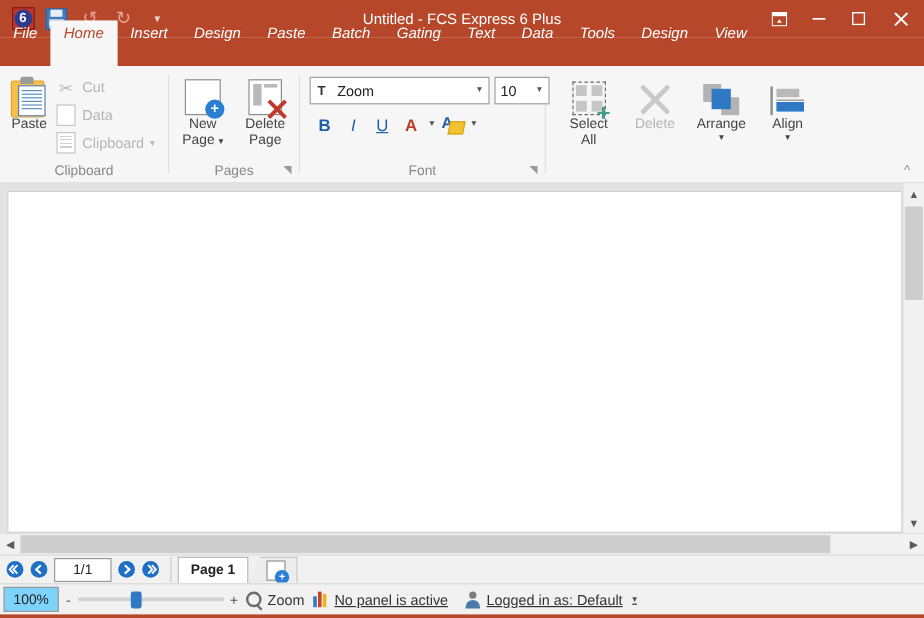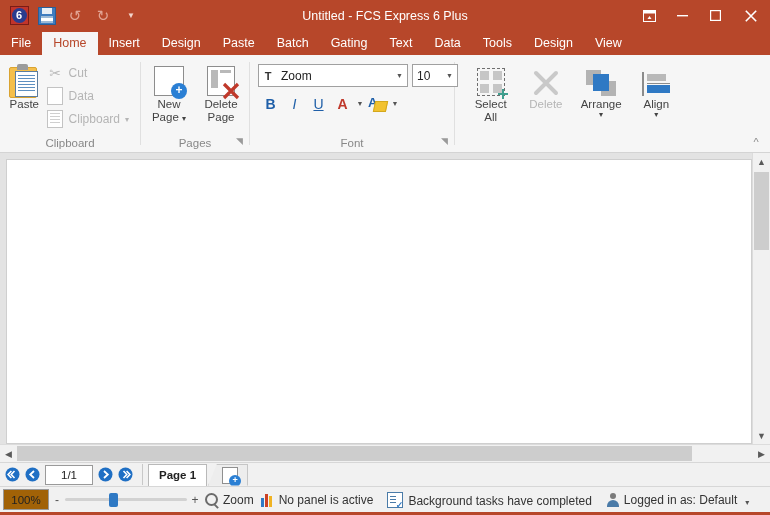--- a/index.html
+++ b/index.html
@@ -36,22 +36,23 @@
     pointer-events:none;
   }
   .wincontrols{margin-left:auto;display:flex;height:31px;}
   .wc{width:33px;height:31px;display:flex;align-items:center;justify-content:center;color:#fff;}
   .wc.close{width:38px;}
   .wc svg{display:block;}
 
   
   .tabstrip{height:24px;background:#b7472a;display:flex;align-items:flex-end;flex:none;position:relative;}
   .tab{
-    padding:4px 11px 4px;color:#fff;font-size:12.5px;line-height:15px;
+    padding:4px 11px 19px;color:#fff;font-size:12.5px;line-height:15px;
     white-space:nowrap;
+    font-style:italic;
   }
   .tab.active{background:#f6f6f6;color:#b7472a;}
 
   
   .ribbon{
     height:97px;background:#f6f6f6;border-bottom:1px solid #d4d4d4;
     display:flex;flex:none;position:relative;
   }
   .group{position:relative;display:flex;flex-direction:column;height:100%;}
   .group-body{flex:1;display:flex;align-items:flex-start;padding:4px 5px 0;}
@@ -188,31 +189,31 @@
   }
   .addpg-ic{width:14px;height:15px;border:1px solid #8f8f8f;background:#fff;position:relative;}
   .addpg-ic .pl{position:absolute;right:-4px;bottom:-4px;width:12px;height:12px;border-radius:50%;
     background:#2a7fd4;color:#fff;font-size:9px;line-height:11px;text-align:center;font-weight:bold;}
 
   
   .statusbar{
     height:25px;background:#f1f1f1;border-top:1px solid #d7d7d7;border-bottom:3px solid #b7472a;
     display:flex;align-items:center;gap:0;padding-left:3px;font-size:12px;color:#333;flex:none;
   }
-  .zoombox{width:44px;height:19px;border:1px solid #9a9a9a;background:#a16207;display:flex;
+  .zoombox{width:44px;height:19px;border:1px solid #9a9a9a;background:#7dd3fc;display:flex;
     align-items:center;justify-content:center;font-size:11.5px;color:#222;}
   .minus,.plus{width:16px;text-align:center;color:#555;font-size:12px;}
   .slider{width:122px;height:14px;position:relative;display:flex;align-items:center;}
   .slider .trk{position:absolute;left:0;right:0;height:3px;background:#d2d2d2;border-radius:2px;}
   .slider .thumb{position:absolute;left:36%;width:9px;height:14px;background:#2f79c4;border-radius:2px;}
   .zoomlbl{display:flex;align-items:center;gap:4px;margin-left:2px;color:#333;}
   .mag{width:14px;height:14px;position:relative;}
   .mag:before{content:"";position:absolute;left:0;top:0;width:9px;height:9px;border:2px solid #6b6b6b;border-radius:50%;}
   .mag:after{content:"";position:absolute;right:0;bottom:0;width:6px;height:2px;background:#6b6b6b;transform:rotate(45deg);}
-  .st-item{display:flex;align-items:flex-end;gap:5px;padding:0 7px;white-space:nowrap;}
+  .st-item{display:flex;align-items:center;gap:5px;padding:0 7px;white-space:nowrap;text-decoration:underline;}
   .barchart{width:13px;height:13px;position:relative;}
   .barchart i{position:absolute;bottom:0;width:3px;}
   .barchart .b1{left:0;height:9px;background:#2f79c4;}
   .barchart .b2{left:4px;height:13px;background:#cc4125;}
   .barchart .b3{left:8px;height:11px;background:#f0b323;}
   .clipb{width:14px;height:14px;border:1px solid #4a7ba8;background:#fff;position:relative;}
   .clipb i{position:absolute;left:2px;width:6px;height:1px;background:#4a7ba8;}
   .clipb .c1{top:3px;} .clipb .c2{top:6px;} .clipb .c3{top:9px;}
   .clipb:after{content:"✓";position:absolute;right:-1px;bottom:-3px;font-size:9px;color:#2f79c4;font-weight:bold;line-height:1;}
   .person{width:13px;height:14px;position:relative;}
@@ -522,28 +523,20 @@
     </div>
     <div class="st-item">
       <span class="barchart">
           <i class="b1"></i>
           <i class="b2"></i>
           <i class="b3"></i>
         </span>
       <span>No panel is active</span>
     </div>
     <div class="st-item">
-      <span class="clipb">
-          <i class="c1"></i>
-          <i class="c2"></i>
-          <i class="c3"></i>
-        </span>
-      <span>Background tasks have completed</span>
-    </div>
-    <div class="st-item">
       <span class="person">
           <span class="head"></span>
           <span class="body"></span>
         </span>
       <span>Logged in as: Default</span>
       <span class="st-caret">▾</span>
     </div>
   </div>
 
 </div>

